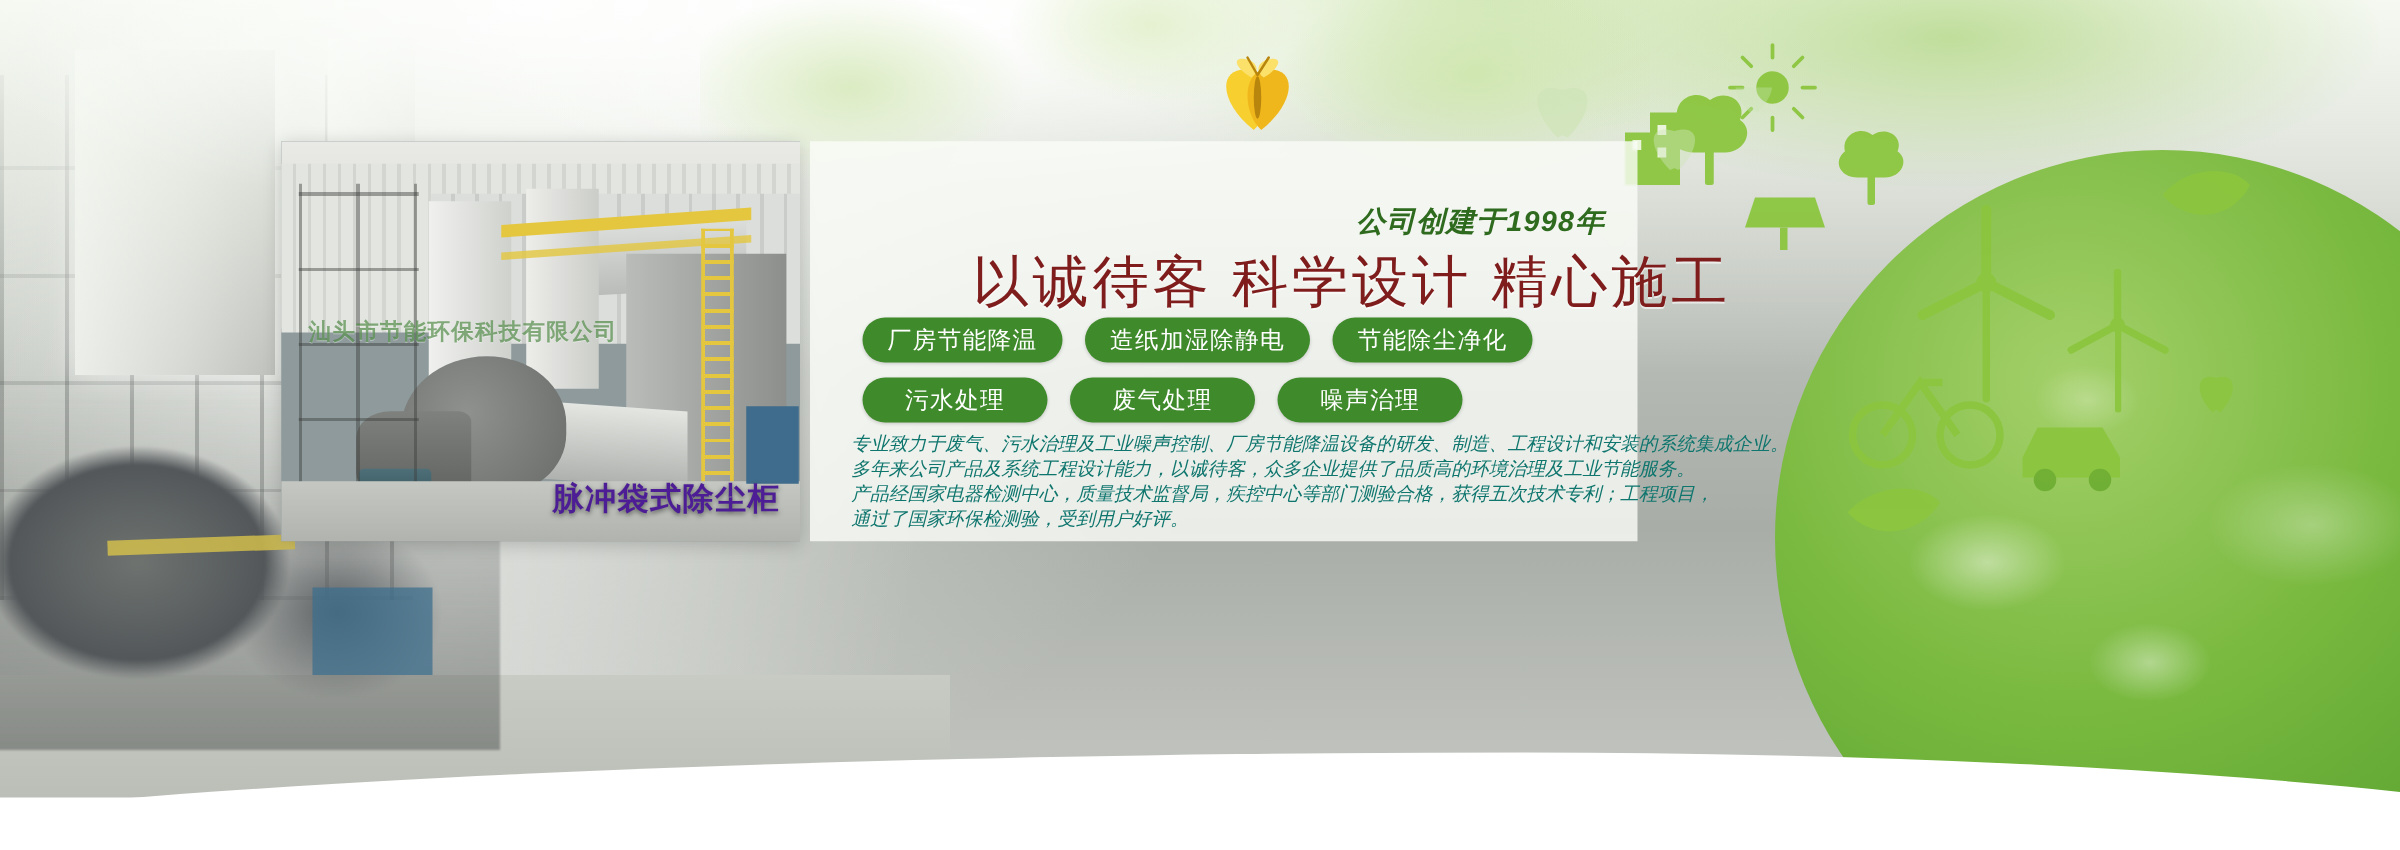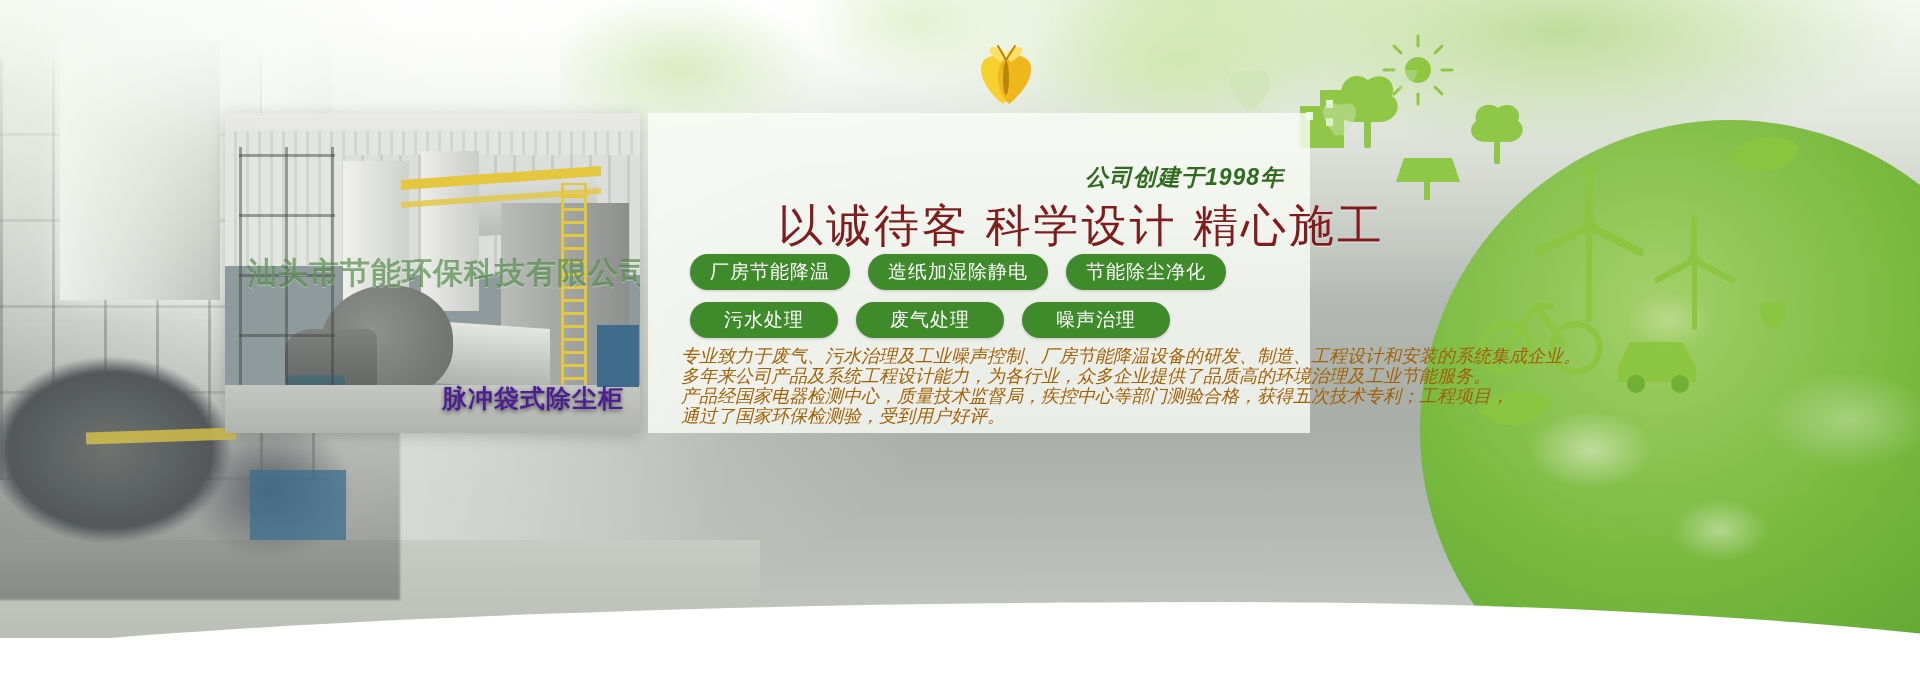--- a/index.html
+++ b/index.html
@@ -172,21 +172,21 @@
   .p-scaff { position:absolute; left:14px; top:34px; width:96px; height:250px;
              background:repeating-linear-gradient(0deg,rgba(60,62,60,.45) 0 3px,rgba(0,0,0,0) 3px 60px),
                         repeating-linear-gradient(90deg,rgba(60,62,60,.45) 0 3px,rgba(0,0,0,0) 3px 46px); }
   .p-ground{ position:absolute; left:0; top:272px; width:415px; height:48px;
              background:linear-gradient(180deg,#c5c8c2,#b1b4ae); }
   .p-blue  { position:absolute; left:372px; top:212px; width:42px; height:62px;
              background:#3f6c8c; }
 
   .watermark {
     position:absolute; left:22px; top:140px; width:380px;
-    font-size:30px; font-weight:700; letter-spacing:1px;
+    font-size:18px; font-weight:700; letter-spacing:1px;
     color:rgba(60,124,48,.62);
     text-shadow:0 1px 0 rgba(255,255,255,.35);
     white-space:nowrap;
   }
   .photo-caption {
     position:absolute; right:16px; bottom:18px;
     font-size:25px; font-weight:700; color:#4c1d95;
     text-shadow:0 2px 4px rgba(0,0,0,.55);
     letter-spacing:1px;
   }
@@ -228,24 +228,24 @@
     letter-spacing:1px;
     display:flex; align-items:center; justify-content:center;
     white-space:nowrap;
     box-shadow:0 1px 3px rgba(0,0,0,.18);
     text-align:center;
   }
   .pill.wide { min-width:168px; }
 
   .desc {
     position:absolute; left:681px; top:346px; width:630px;
-    font-size:18px;
+    font-size:15px;
     font-style:italic;
     line-height:20px;
-    color:#a16207;
+    color:#0f766e;
     white-space:nowrap;
   }
   .desc p { white-space:nowrap; }
 </style>
 </head>
 <body>
 
 <div id="banner">
 
   <div class="bg-photo">
@@ -411,21 +411,21 @@
     </div>
     <div class="pill-row">
       <div class="pill">污水处理</div>
       <div class="pill">废气处理</div>
       <div class="pill">噪声治理</div>
     </div>
   </div>
 
   <div class="desc">
     <p>专业致力于废气、污水治理及工业噪声控制、厂房节能降温设备的研发、制造、工程设计和安装的系统集成企业。</p>
-    <p>多年来公司产品及系统工程设计能力，为各行业，众多企业提供了品质高的环境治理及工业节能服务。</p>
+    <p>多年来公司产品及系统工程设计能力，以诚待客，众多企业提供了品质高的环境治理及工业节能服务。</p>
     <p>产品经国家电器检测中心，质量技术监督局，疾控中心等部门测验合格，获得五次技术专利；工程项目，</p>
     <p>通过了国家环保检测验，受到用户好评。</p>
   </div>
 
   <div class="wave-green"></div>
   <div class="wave-white"></div>
   <div class="wave-white2"></div>
 
 </div>
 

